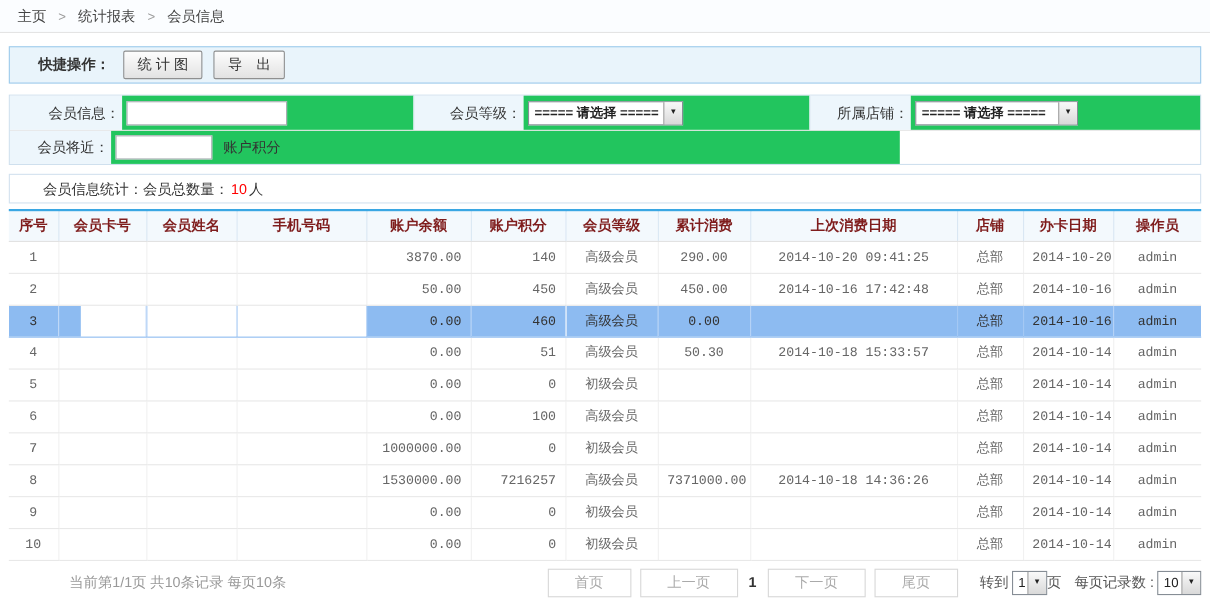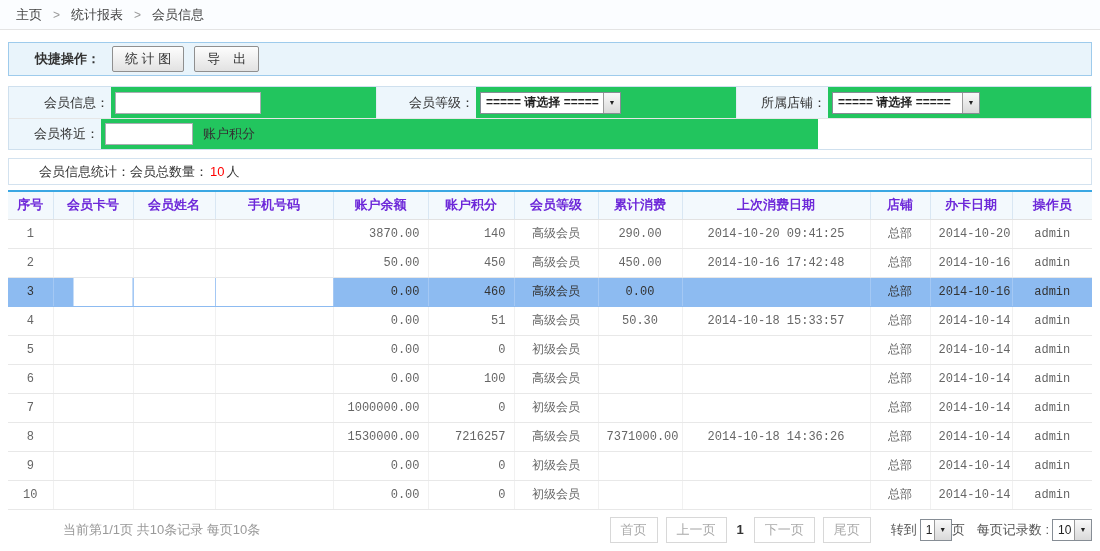--- a/index.html
+++ b/index.html
@@ -38,37 +38,37 @@
     background:linear-gradient(#f9f9f9,#d9d9d9); display:flex; align-items:center;
     justify-content:center; font-size:7px; color:#222; }
   .mini .val { font-weight:normal; }
   
   .statsbar { margin:0 8px 5px; border:1px solid #d3e2ef; height:27px; line-height:25px;
     font-weight:normal; padding-left:30px; color:#333; }
   .red { color:#ff0000; padding:0 2px; }
   
   .grid { width:1084px; margin:0 8px; border-collapse:collapse; table-layout:fixed; }
   .grid thead tr { border-top:2px solid #3aa7e3; }
-  .grid th { background:#f3f9fd; height:28px; font-size:13px; font-weight:bold; color:#6d28d9;
+  .grid th { background:#f3f9fd; height:28px; font-size:13px; font-weight:bold; color:#7f1d1d;
     border-right:1px solid #d9e7f3; border-bottom:1px solid #e2e2e2; padding:0 4px; }
   .grid th:last-child, .grid td:last-child { border-right:none; }
   .grid td { height:29px; border-bottom:1px solid #e8e8e8; border-right:1px solid #f1f1f1;
     color:#666; font-family:"Liberation Mono","DejaVu Sans Mono",monospace;
     font-size:12px; padding:0 8px; white-space:nowrap; overflow:hidden; }
   .ctr { text-align:center; }
   .rgt { text-align:right; }
   tr.selected td { background:#8dbbf1; color:#333;
     border-right-color:#a4c8f4; border-bottom-color:#8dbbf1; }
   tr.selected td.redact { background:#fff; }
   tr.selected td.redact-card { background:linear-gradient(90deg,#8dbbf1 0,#8dbbf1 20px,#fff 20px); }
   
   .footer { margin:7px 8px 0; display:flex; align-items:center; color:#999; }
   .f-left { padding-left:55px; flex:1; }
   .pag { display:flex; align-items:center; color:#555; }
-  .pbtn { border:1px solid #d8d8d8; padding:3px 10px; margin-right:8px; color:#aaa;
+  .pbtn { border:1px solid #d8d8d8; padding:3px 24px; margin-right:8px; color:#aaa;
     background:#fff; font-size:13px; cursor:pointer; }
   .pcur { font-weight:bold; color:#333; margin:0 10px 0 2px; }
   .pag .gap { margin:0 3px 0 12px; }
 </style>
 </head>
 <body>
 
 <div class="breadcrumb">
   <span class="crumb">主页</span><span class="crumb-sep">&gt;</span><span class="crumb">统计报表</span><span class="crumb-sep">&gt;</span><span class="crumb">会员信息</span>
 </div>

